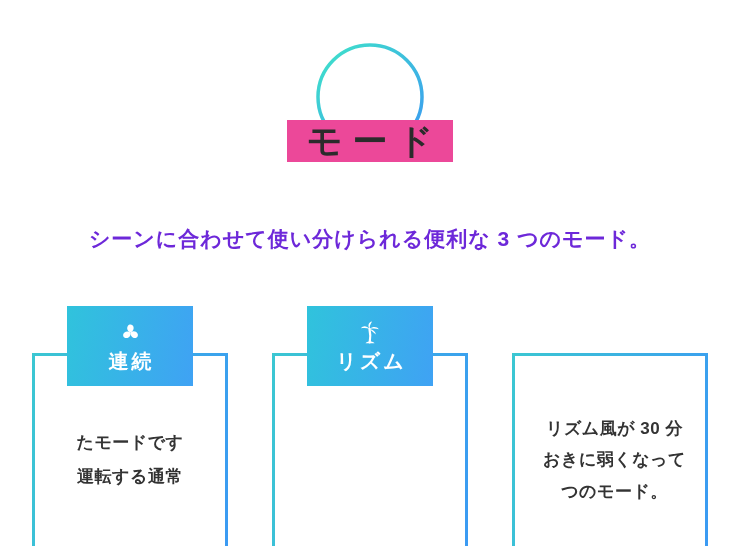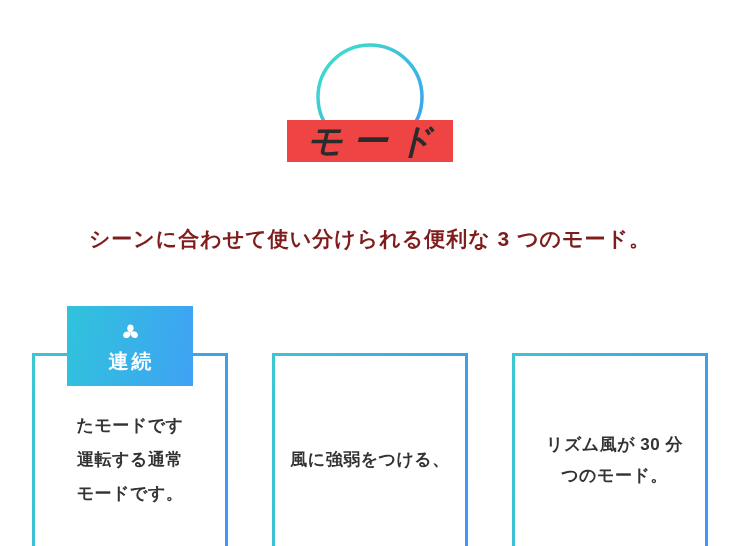--- a/index.html
+++ b/index.html
@@ -9,28 +9,28 @@
     position:relative; width:740px; height:546px; background:#ffffff;
     margin:0 auto; overflow:hidden; color:#2b2b2b;
   }
   
   .hero { position:relative; height:160px; }
   .hero svg { display:block; margin:42px auto 0; }
   .hero-title {
     position:absolute; top:78px; left:0; right:0; text-align:center;
   }
   .hero-title span {
-    display:inline-block; background:#ef4444; padding:0 10px;
+    display:inline-block; background:#ec4899; padding:0 10px;
     font-size:35px; font-weight:700; letter-spacing:10px; text-indent:10px;
-    color:#2b2b2b; line-height:42px;font-style:italic;
+    color:#2b2b2b; line-height:42px;
   }
   
   .subtitle {
     margin-top:23px; text-align:center;
-    font-size:21px; font-weight:700; letter-spacing:1px; color:#7f1d1d;
+    font-size:21px; font-weight:700; letter-spacing:1px; color:#6d28d9;
   }
   
   .cards {
     margin-top:100px;
     display:flex; justify-content:center; gap:44px;
   }
   .card {
     position:relative; width:196px; height:198px;
     background:linear-gradient(100deg,#3bc7d2 0%,#3b9af3 100%);
     padding:3px;
@@ -89,36 +89,50 @@
             <path d="M12,12 C9.4,11.2 8.3,8.4 9.6,6.2 C11,4 14.2,4.6 14.7,7.1 C15.2,9.6 13.6,11.3 12,12 Z" transform="rotate(120 12 12)"></path>
             <path d="M12,12 C9.4,11.2 8.3,8.4 9.6,6.2 C11,4 14.2,4.6 14.7,7.1 C15.2,9.6 13.6,11.3 12,12 Z" transform="rotate(240 12 12)"></path>
           </svg>
         </span>
         <span class="badge-label">連続</span>
       </div>
       <div class="card-body">
         <div class="card-text">
           <div>たモードです</div>
           <div>運転する通常</div>
-          <div>モードです。</div>
         </div>
       </div>
     </div>
 
     <div class="card">
+      <div class="badge">
+        <span class="icon">
+          <svg width="27" height="27" viewBox="0 0 24 24" aria-hidden="true">
+            <g fill="#ffffff">
+              <path d="M11.2,8.8 C8.6,5.8 5.2,5.8 3.6,8.2 C6.6,7.6 9.2,8 11.2,8.8 Z"></path>
+              <path d="M11.2,8.8 C9.3,5.8 10.2,2.8 13.4,2.2 C11.8,4.6 11.2,6.6 11.2,8.8 Z"></path>
+              <path d="M11.2,8.8 C14.2,6.2 17.8,6.6 19.4,9 C16.2,8.2 13.6,8.3 11.2,8.8 Z"></path>
+              <path d="M11.2,8.8 C14.4,9.4 16.4,11.2 16.8,13.8 C14.6,11.6 12.6,10.1 11.2,8.8 Z"></path>
+              <path d="M7.6,21.6 C8.6,19.6 14.6,19.6 15.6,21.6 Z"></path>
+            </g>
+            <path d="M11.3,20.8 C12,16.8 12,12.6 11.1,8.8" stroke="#ffffff" stroke-width="2" fill="none" stroke-linecap="round"></path>
+          </svg>
+        </span>
+        <span class="badge-label">リズム</span>
+      </div>
       <div class="card-body">
         <div class="card-text">
-          <div>風に強弱をつける、</div>
         </div>
       </div>
     </div>
 
     <div class="card">
       <div class="card-body">
         <div class="card-text" style="line-height:1.85;margin-left:9px;">
           <div>リズム風が 30 分</div>
+          <div>おきに弱くなって</div>
           <div>つのモード。</div>
         </div>
       </div>
     </div>
 
   </div>
 </div>
 
 </body></html>

